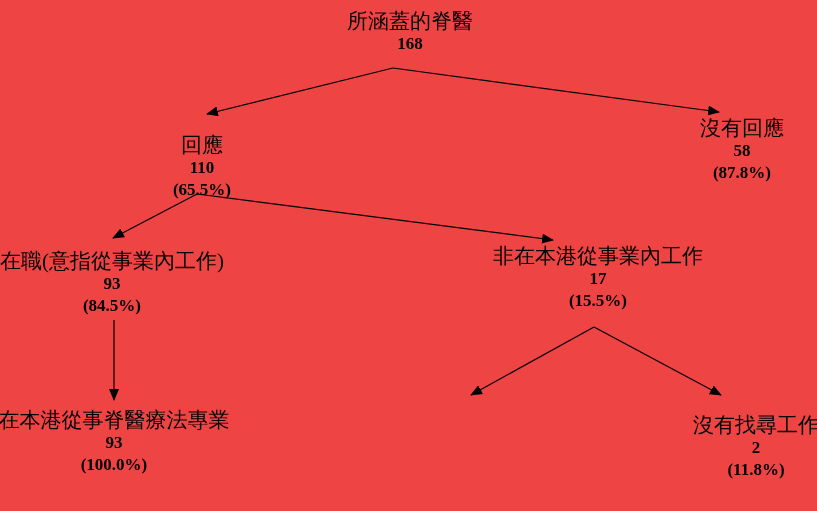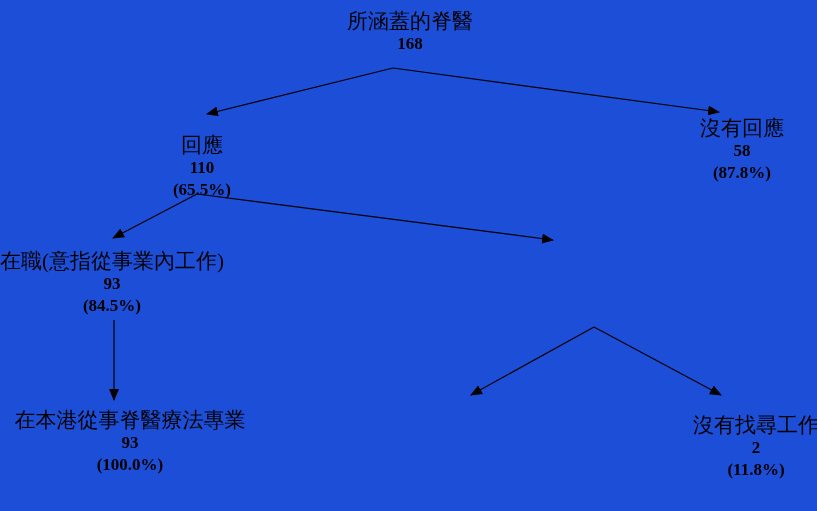--- a/index.html
+++ b/index.html
@@ -4,21 +4,21 @@
 <style>
   html, body {
     margin: 0;
     padding: 0;
     background: #ffffff;
   }
   .stage {
     position: relative;
     width: 817px;
     height: 511px;
-    background: #1d4ed8;
+    background: #ef4444;
     overflow: hidden;
     font-family: "Liberation Serif", "DejaVu Serif", serif;
     color: #000000;
   }
   .arrows {
     position: absolute;
     left: 0;
     top: 0;
     width: 817px;
     height: 511px;
@@ -44,21 +44,21 @@
     font-size: 17px;
     line-height: 22px;
     font-weight: bold;
   }
   
   .n-root            { left: 410px; top: 10px;  }
   .n-response        { left: 202px; top: 134px; }
   .n-no-response     { left: 720px; top: 117px; margin-left: 22px; }
   .n-employed        { left: 112px; top: 250px; }
   .n-not-in-hk       { left: 598px; top: 245px; }
-  .n-practice-hk     { left: 114px; top: 409px; margin-left: 16px; }
+  .n-practice-hk     { left: 114px; top: 409px; }
   .n-practice-abroad { left: 494px; top: 413px; }
   .n-no-job-search   { left: 756px; top: 414px; }
 </style>
 </head>
 <body>
 
 <div class="stage">
 
   <svg class="arrows" viewBox="0 0 817 511" xmlns="http://www.w3.org/2000/svg" aria-hidden="true">
     <defs>
@@ -91,20 +91,25 @@
     <div class="count">58</div>
     <div class="pct">(87.8%)</div>
   </div>
 
   <div class="node n-employed">
     <div class="label">在職(意指從事業內工作)</div>
     <div class="count">93</div>
     <div class="pct">(84.5%)</div>
   </div>
 
+  <div class="node n-not-in-hk">
+    <div class="label">非在本港從事業內工作</div>
+    <div class="count">17</div>
+    <div class="pct">(15.5%)</div>
+  </div>
 
   <div class="node n-practice-hk">
     <div class="label">在本港從事脊醫療法專業</div>
     <div class="count">93</div>
     <div class="pct">(100.0%)</div>
   </div>
 
 
   <div class="node n-no-job-search">
     <div class="label">沒有找尋工作</div>

